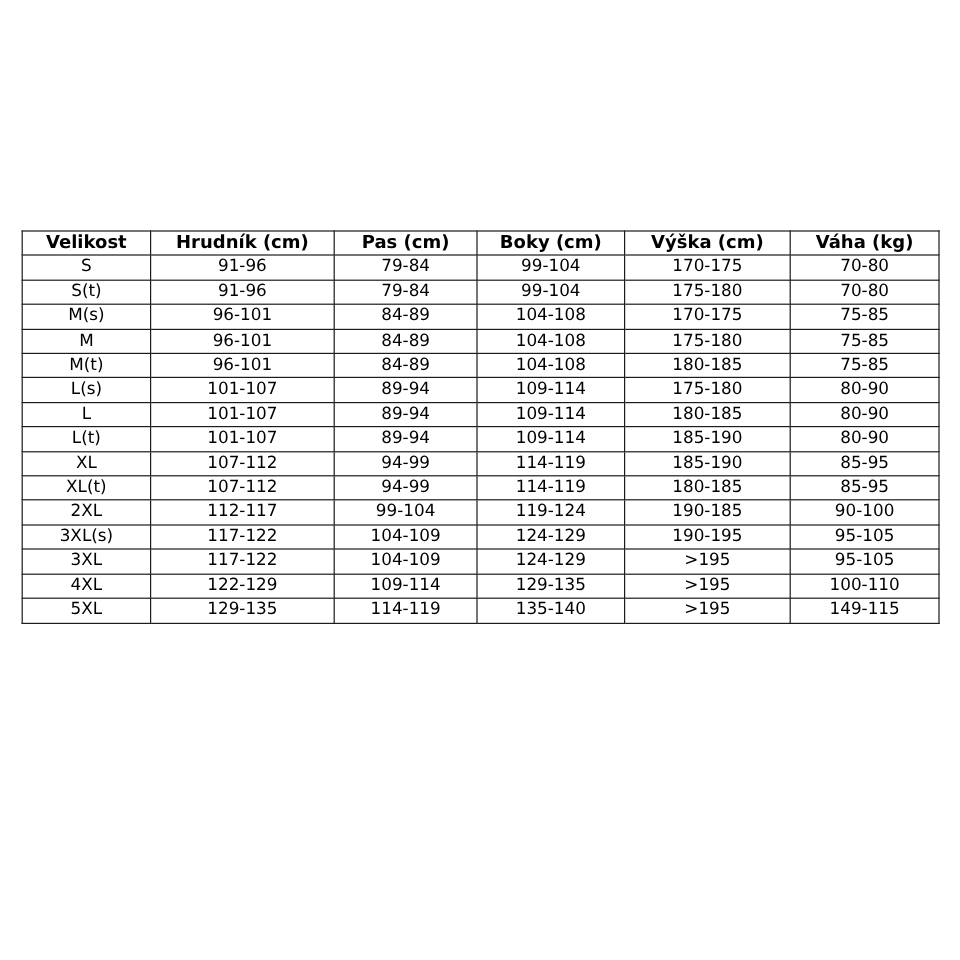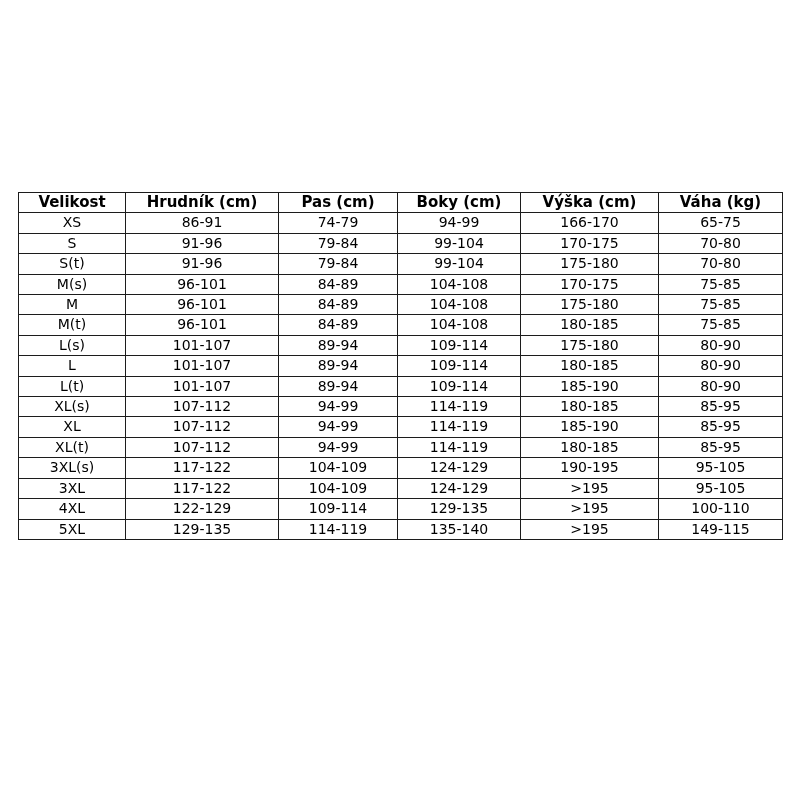--- a/index.html
+++ b/index.html
@@ -67,28 +67,20 @@
           <th>Velikost</th>
           <th>Hrudník (cm)</th>
           <th>Pas (cm)</th>
           <th>Boky (cm)</th>
           <th>Výška (cm)</th>
           <th>Váha (kg)</th>
         </tr>
     </thead>
     <tbody>
         <tr>
-          <td>XS</td>
-          <td>86-91</td>
-          <td>74-79</td>
-          <td>94-99</td>
-          <td>166-170</td>
-          <td>65-75</td>
-        </tr>
-        <tr>
           <td>S</td>
           <td>91-96</td>
           <td>79-84</td>
           <td>99-104</td>
           <td>170-175</td>
           <td>70-80</td>
         </tr>
         <tr>
           <td>S(t)</td>
           <td>91-96</td>
@@ -139,44 +131,44 @@
         </tr>
         <tr>
           <td>L(t)</td>
           <td>101-107</td>
           <td>89-94</td>
           <td>109-114</td>
           <td>185-190</td>
           <td>80-90</td>
         </tr>
         <tr>
-          <td>XL(s)</td>
-          <td>107-112</td>
-          <td>94-99</td>
-          <td>114-119</td>
-          <td>180-185</td>
-          <td>85-95</td>
-        </tr>
-        <tr>
           <td>XL</td>
           <td>107-112</td>
           <td>94-99</td>
           <td>114-119</td>
           <td>185-190</td>
           <td>85-95</td>
         </tr>
         <tr>
           <td>XL(t)</td>
           <td>107-112</td>
           <td>94-99</td>
           <td>114-119</td>
           <td>180-185</td>
           <td>85-95</td>
         </tr>
         <tr>
+          <td>2XL</td>
+          <td>112-117</td>
+          <td>99-104</td>
+          <td>119-124</td>
+          <td>190-185</td>
+          <td>90-100</td>
+        </tr>
+        <tr>
           <td>3XL(s)</td>
           <td>117-122</td>
           <td>104-109</td>
           <td>124-129</td>
           <td>190-195</td>
           <td>95-105</td>
         </tr>
         <tr>
           <td>3XL</td>
           <td>117-122</td>

